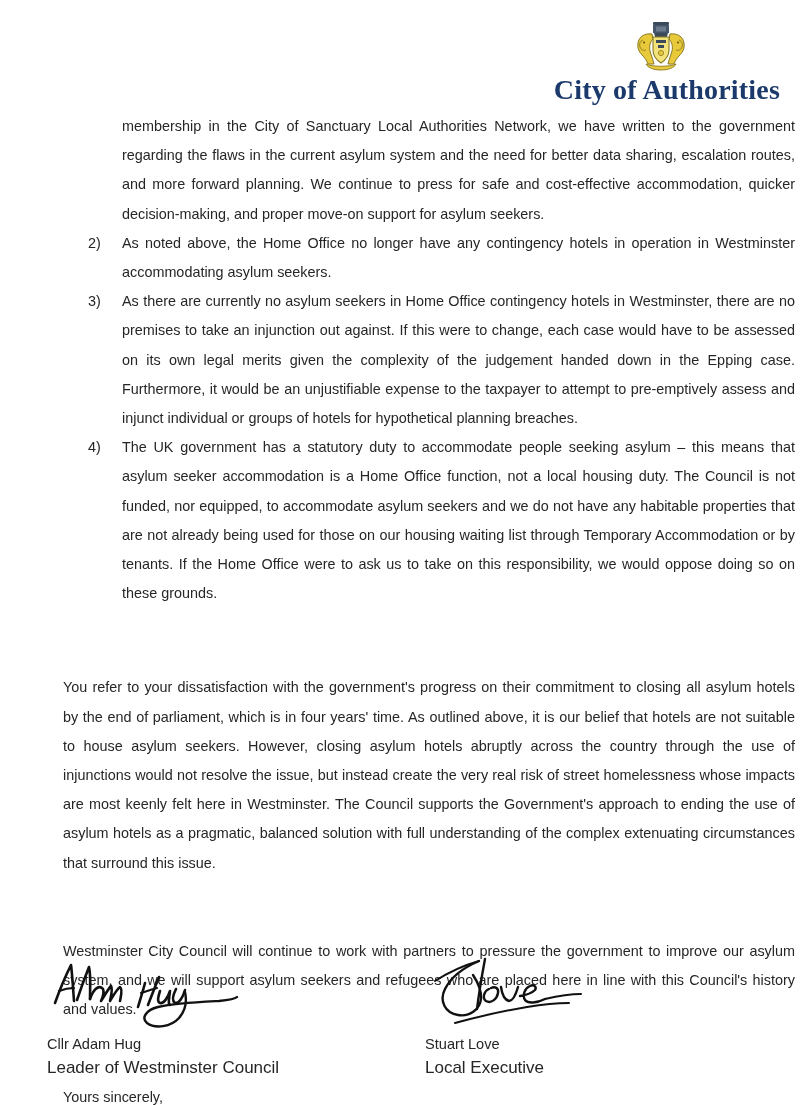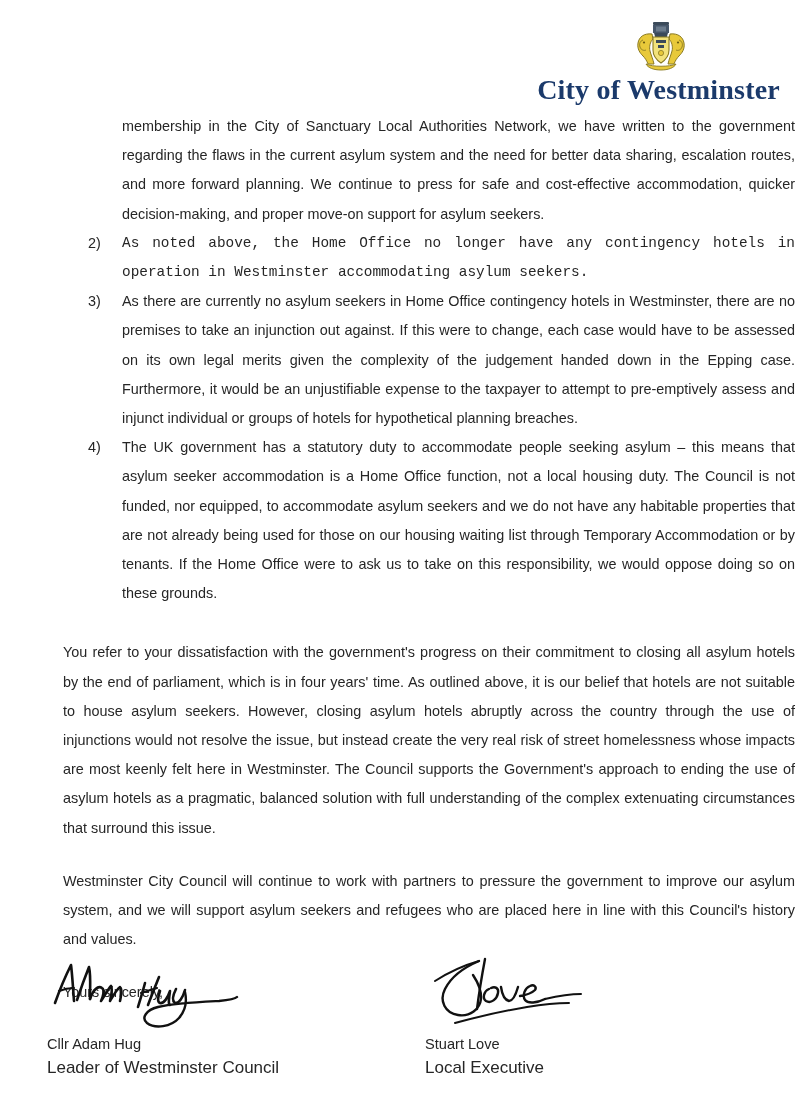--- a/index.html
+++ b/index.html
@@ -91,20 +91,21 @@
     font-size: 14.4px;
     line-height: 29.2px;
     color: #262626;
     text-align: left;
   }
 
   
   .wide-block {
     margin-left: 47px;
     margin-right: 21px;
+    margin-top: 35px;
   }
 
   .gap-lg { height: 30px; }
   .gap-md { height: 24px; }
 
   
   .sign-row {
     position: absolute;
     top: 955px;
     left: 0;
@@ -164,32 +165,32 @@
 
       <path d="M21 17 h16 v13 c0 7 -5 11 -8 13 c-3 -2 -8 -6 -8 -13 z" fill="#f2e27a" stroke="#8a7a24" stroke-width="1.1"></path>
       <path d="M24 20 h10 v3 h-10 z" fill="#3b4a5a"></path>
       <path d="M26 25 h6 v3 h-6 z" fill="#3b4a5a"></path>
       <circle cx="29" cy="33" r="2.6" fill="#e8c93a" stroke="#8a7a24" stroke-width="0.8"></circle>
 
       <path d="M14 44 C20 47 38 47 44 44 C42 48 36 50 29 50 C22 50 16 48 14 44 Z" fill="#e8c93a" stroke="#8a7a24" stroke-width="0.9"></path>
     </svg>
   </div>
 
-  <div class="brand-name">City of Westminster</div>
+  <div class="brand-name">City of Authorities</div>
 </div>
 
 <div class="doc-body">
 
   <p class="para indent-block">membership in the City of Sanctuary Local Authorities Network, we have written to the government regarding the flaws in the current asylum system and the need for better data sharing, escalation routes, and more forward planning. We continue to press for safe and cost-effective accommodation, quicker decision-making, and proper move-on support for asylum seekers.</p>
 
   <ol class="num-list">
 
     <li class="num-item">
       <span class="num-marker">2)</span>
-      <span class="para" style="display:block;font-family:Liberation Mono, monospace;">As noted above, the Home Office no longer have any contingency hotels in operation in Westminster accommodating asylum seekers.</span>
+      <span class="para" style="display:block;">As noted above, the Home Office no longer have any contingency hotels in operation in Westminster accommodating asylum seekers.</span>
     </li>
 
     <li class="num-item">
       <span class="num-marker">3)</span>
       <span class="para" style="display:block;">As there are currently no asylum seekers in Home Office contingency hotels in Westminster, there are no premises to take an injunction out against. If this were to change, each case would have to be assessed on its own legal merits given the complexity of the judgement handed down in the Epping case. Furthermore, it would be an unjustifiable expense to the taxpayer to attempt to pre-emptively assess and injunct individual or groups of hotels for hypothetical planning breaches.</span>
     </li>
 
     <li class="num-item">
       <span class="num-marker">4)</span>
       <span class="para" style="display:block;">The UK government has a statutory duty to accommodate people seeking asylum – this means that asylum seeker accommodation is a Home Office function, not a local housing duty. The Council is not funded, nor equipped, to accommodate asylum seekers and we do not have any habitable properties that are not already being used for those on our housing waiting list through Temporary Accommodation or by tenants. If the Home Office were to ask us to take on this responsibility, we would oppose doing so on these grounds.</span>

